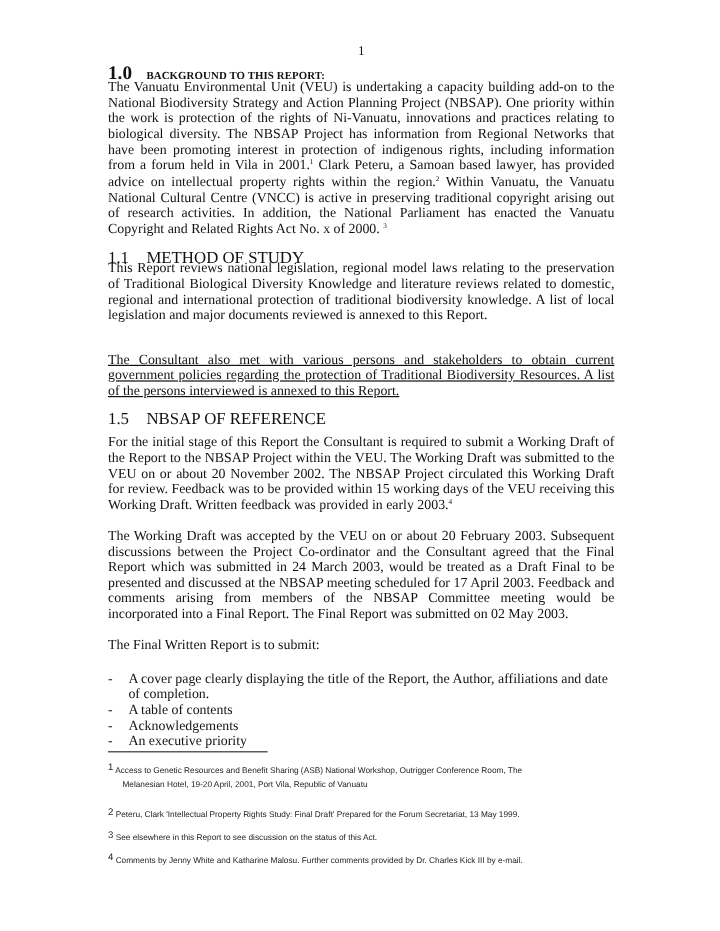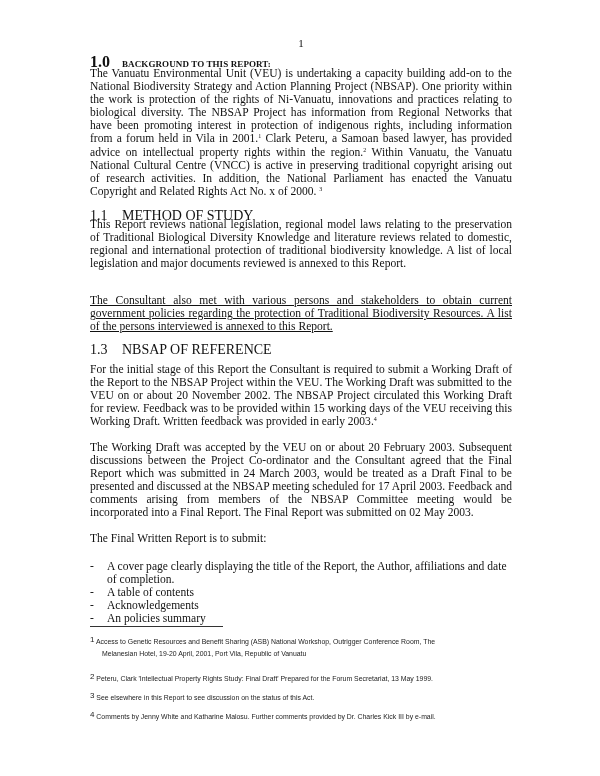--- a/index.html
+++ b/index.html
@@ -133,36 +133,36 @@
 
   <div class="subhead" style="top:208px;">
     <span class="num">1.1</span><span>METHOD OF STUDY</span>
   </div>
 
   <div class="para" style="top:218px;">This Report reviews national legislation, regional model laws relating to the preservation of Traditional Biological Diversity Knowledge and literature reviews related to domestic, regional and international protection of traditional biodiversity knowledge. A list of local legislation and major documents reviewed is annexed to this Report.</div>
 
   <div class="para" style="top:294px;text-decoration:underline;">The Consultant also met with various persons and stakeholders to obtain current government policies regarding the protection of Traditional Biodiversity Resources. A list of the persons interviewed is annexed to this Report.</div>
 
   <div class="subhead" style="top:342px;">
-    <span class="num">1.3</span><span>NBSAP OF REFERENCE</span>
+    <span class="num">1.5</span><span>NBSAP OF REFERENCE</span>
   </div>
 
   <div class="para" style="top:363px;">
     <span>For the initial stage of this Report the Consultant is required to submit a Working Draft of the Report to the NBSAP Project within the VEU. The Working Draft was submitted to the VEU on or about 20 November 2002. The NBSAP Project circulated this Working Draft for review. Feedback was to be provided within 15 working days of the VEU receiving this Working Draft. Written feedback was provided in early 2003.</span><sup>4</sup>
   </div>
 
   <div class="para" style="top:441px;">The Working Draft was accepted by the VEU on or about 20 February 2003. Subsequent discussions between the Project Co-ordinator and the Consultant agreed that the Final Report which was submitted in 24 March 2003, would be treated as a Draft Final to be presented  and discussed at the NBSAP meeting scheduled for 17 April 2003. Feedback and comments arising from members of the NBSAP Committee meeting would be incorporated into a Final Report. The Final Report was submitted on 02 May 2003.</div>
 
   <div class="para" style="top:532px;">The Final Written Report is to submit:</div>
 
   <ul class="list">
     <li><span class="dash">-</span><span>A cover page clearly displaying the title of the Report, the Author, affiliations and date of completion.</span></li>
     <li><span class="dash">-</span><span>A table of contents</span></li>
     <li><span class="dash">-</span><span>Acknowledgements</span></li>
-    <li><span class="dash">-</span><span>An policies summary</span></li>
+    <li><span class="dash">-</span><span>An executive priority</span></li>
   </ul>
 
   <div class="rule"></div>
 
   <div class="foot" style="top:634px;">
     <span class="fn-num">1</span><span> Access to Genetic Resources and Benefit Sharing (ASB) National Workshop, Outrigger Conference Room, The</span>
     <span class="cont">Melanesian Hotel, 19-20 April, 2001, Port Vila, Republic of Vanuatu</span>
   </div>
 
   <div class="foot" style="top:671px;">

